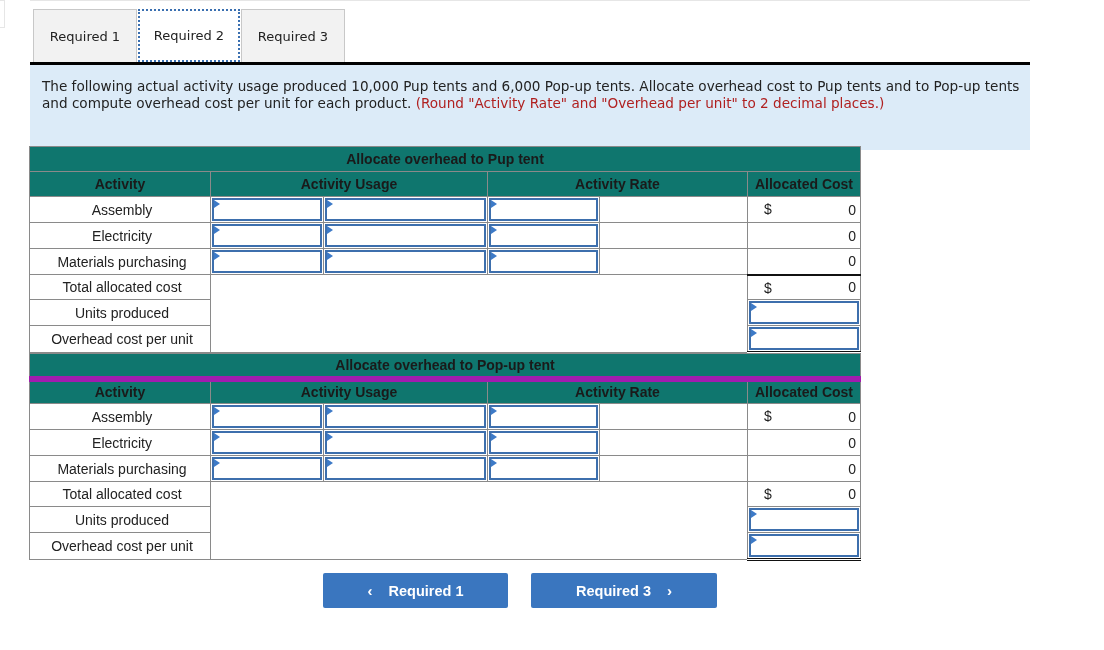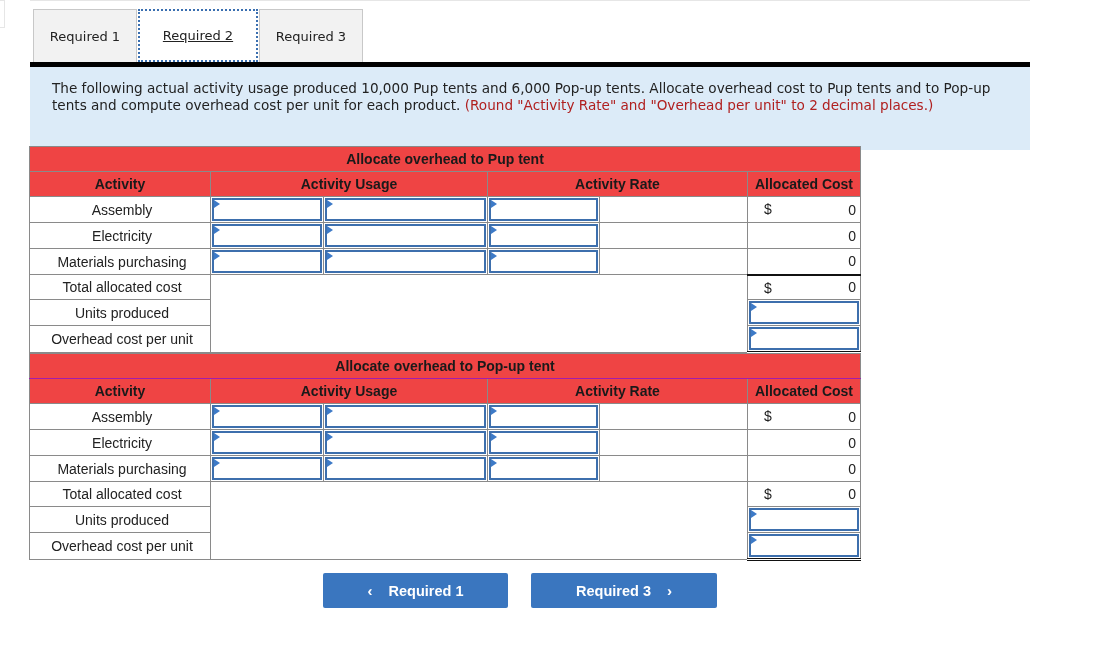--- a/index.html
+++ b/index.html
@@ -2,26 +2,26 @@
 <html><head>
 <meta charset="utf-8">
 <style>
   html, body { margin:0; padding:0; background:#fff; }
   body { width:1104px; height:650px; position:relative; overflow:hidden; font-family:"DejaVu Sans", sans-serif; }
   .topline { position:absolute; left:30px; top:0; width:1000px; height:1px; background:#e6e6e6; }
   .leftmark { position:absolute; left:0; top:0; width:4px; height:26px; border:1px solid #e6e6e6; border-left:none; }
   .tabs { position:absolute; left:33px; top:9px; height:53px; display:flex; }
   .tab { box-sizing:border-box; height:53px; background:#f2f2f2; border:1px solid #c8c8c8; border-bottom:none; font-size:13px; color:#222; display:flex; align-items:center; justify-content:center; cursor:pointer; margin-right:1px; }
   .tab.active { background:#fff; border:2px dotted #3a6fb0; }
-  .tab1 { width:104px; } .tab2 { width:120px;text-decoration:underline; } .tab3 { width:104px; } .tab4 { width:107px; }
-  .prompt { position:absolute; left:30px; top:62px; width:1000px; height:88px; background:#dcebf8; border-top:5px solid #000000; box-sizing:border-box; padding:13px 10px 0 22px; font-size:13.6px; line-height:17px; color:#222; }
+  .tab1 { width:104px; } .tab2 { width:102px; } .tab3 { width:104px; } .tab4 { width:107px; }
+  .prompt { position:absolute; left:30px; top:62px; width:1000px; height:88px; background:#dcebf8; border-top:3px solid #000000; box-sizing:border-box; padding:13px 10px 0 12px; font-size:13.6px; line-height:17px; color:#222; }
   .prompt .red { color:#b02020; }
   table.grid { position:absolute; left:29px; border-collapse:collapse; font-family:"Liberation Sans", sans-serif; font-size:14px; color:#222; }
   table.grid td { border:1px solid #8a8a8a; height:25px; padding:0; box-sizing:border-box; }
-  .hdr td { background:#ef4444; font-weight:bold; text-align:center; color:#1a1a1a; }
+  .hdr td { background:#0f766e; font-weight:bold; text-align:center; color:#1a1a1a; }
   .title td { border-left:1px solid #8a8a8a; border-right:1px solid #8a8a8a; }
   .lbl { padding-left:4px !important; text-align:center; }
   .inp { position:relative; padding:1px !important; }
   .inp .box { height:23px; border:2px solid #3d6fad; box-sizing:border-box; background:#fff; position:relative; }
   .inp .box::before { content:""; position:absolute; left:0; top:0; width:0; height:0; border-top:4px solid transparent; border-bottom:4px solid transparent; border-left:6px solid #3d7ac7; }
   .blank { background:#fff; }
   .money { position:relative; text-align:right; padding-right:4px !important; }
   .money .dollar { position:absolute; left:16px; top:4px; }
   .c1 { width:181px; } .c2 { width:113px; } .c3 { width:164px; } .c4 { width:112px; } .c5 { width:148px; } .c6 { width:113px; }
   .topborder-thick { border-top:2px solid #111 !important; }
@@ -132,21 +132,21 @@
   <colgroup>
       <col class="c1">
       <col class="c2">
       <col class="c3">
       <col class="c4">
       <col class="c5">
       <col class="c6">
     </colgroup>
   <tbody>
       <tr class="hdr title">
-    <td colspan="6" style="border-bottom:1px solid #a21caf;">Allocate overhead to Pop-up tent</td>
+    <td colspan="6" style="border-bottom:6px solid #a21caf;">Allocate overhead to Pop-up tent</td>
   </tr>
   <tr class="hdr">
     <td>Activity</td>
     <td colspan="2">Activity Usage</td>
     <td colspan="2">Activity Rate</td>
     <td>Allocated Cost</td>
   </tr>
   <tr>
     <td class="lbl">Assembly</td>
     <td class="inp">

